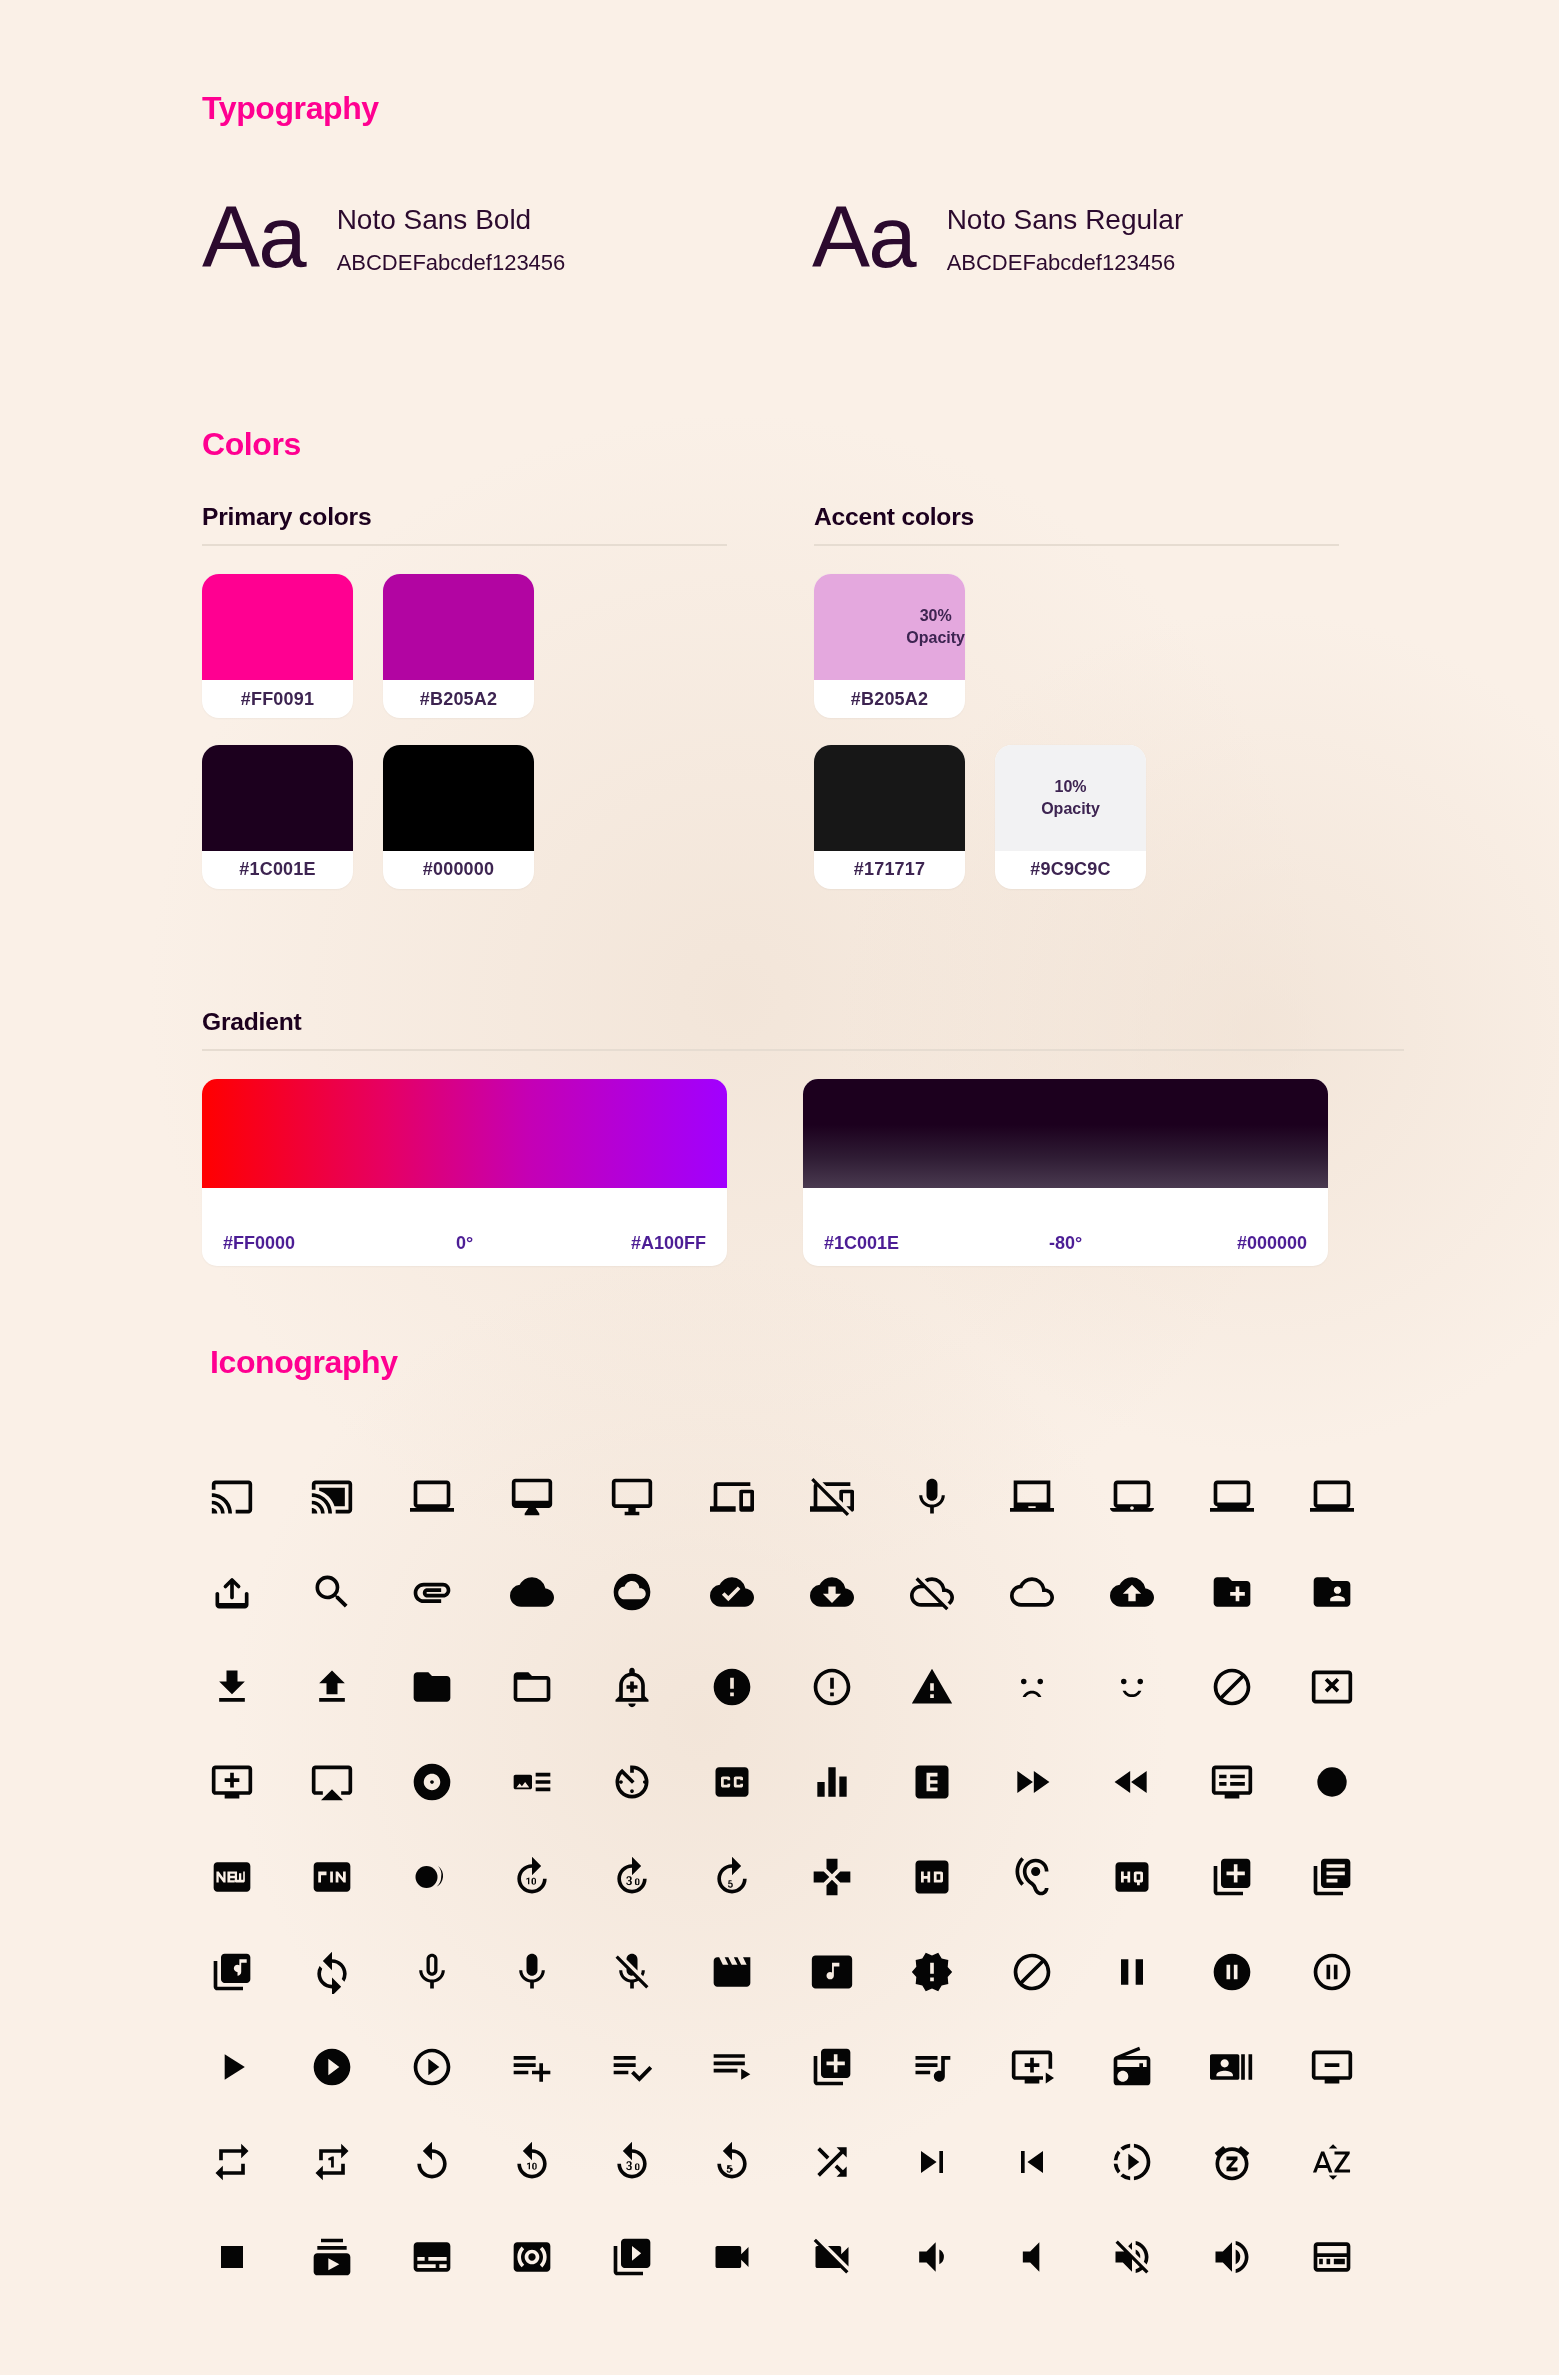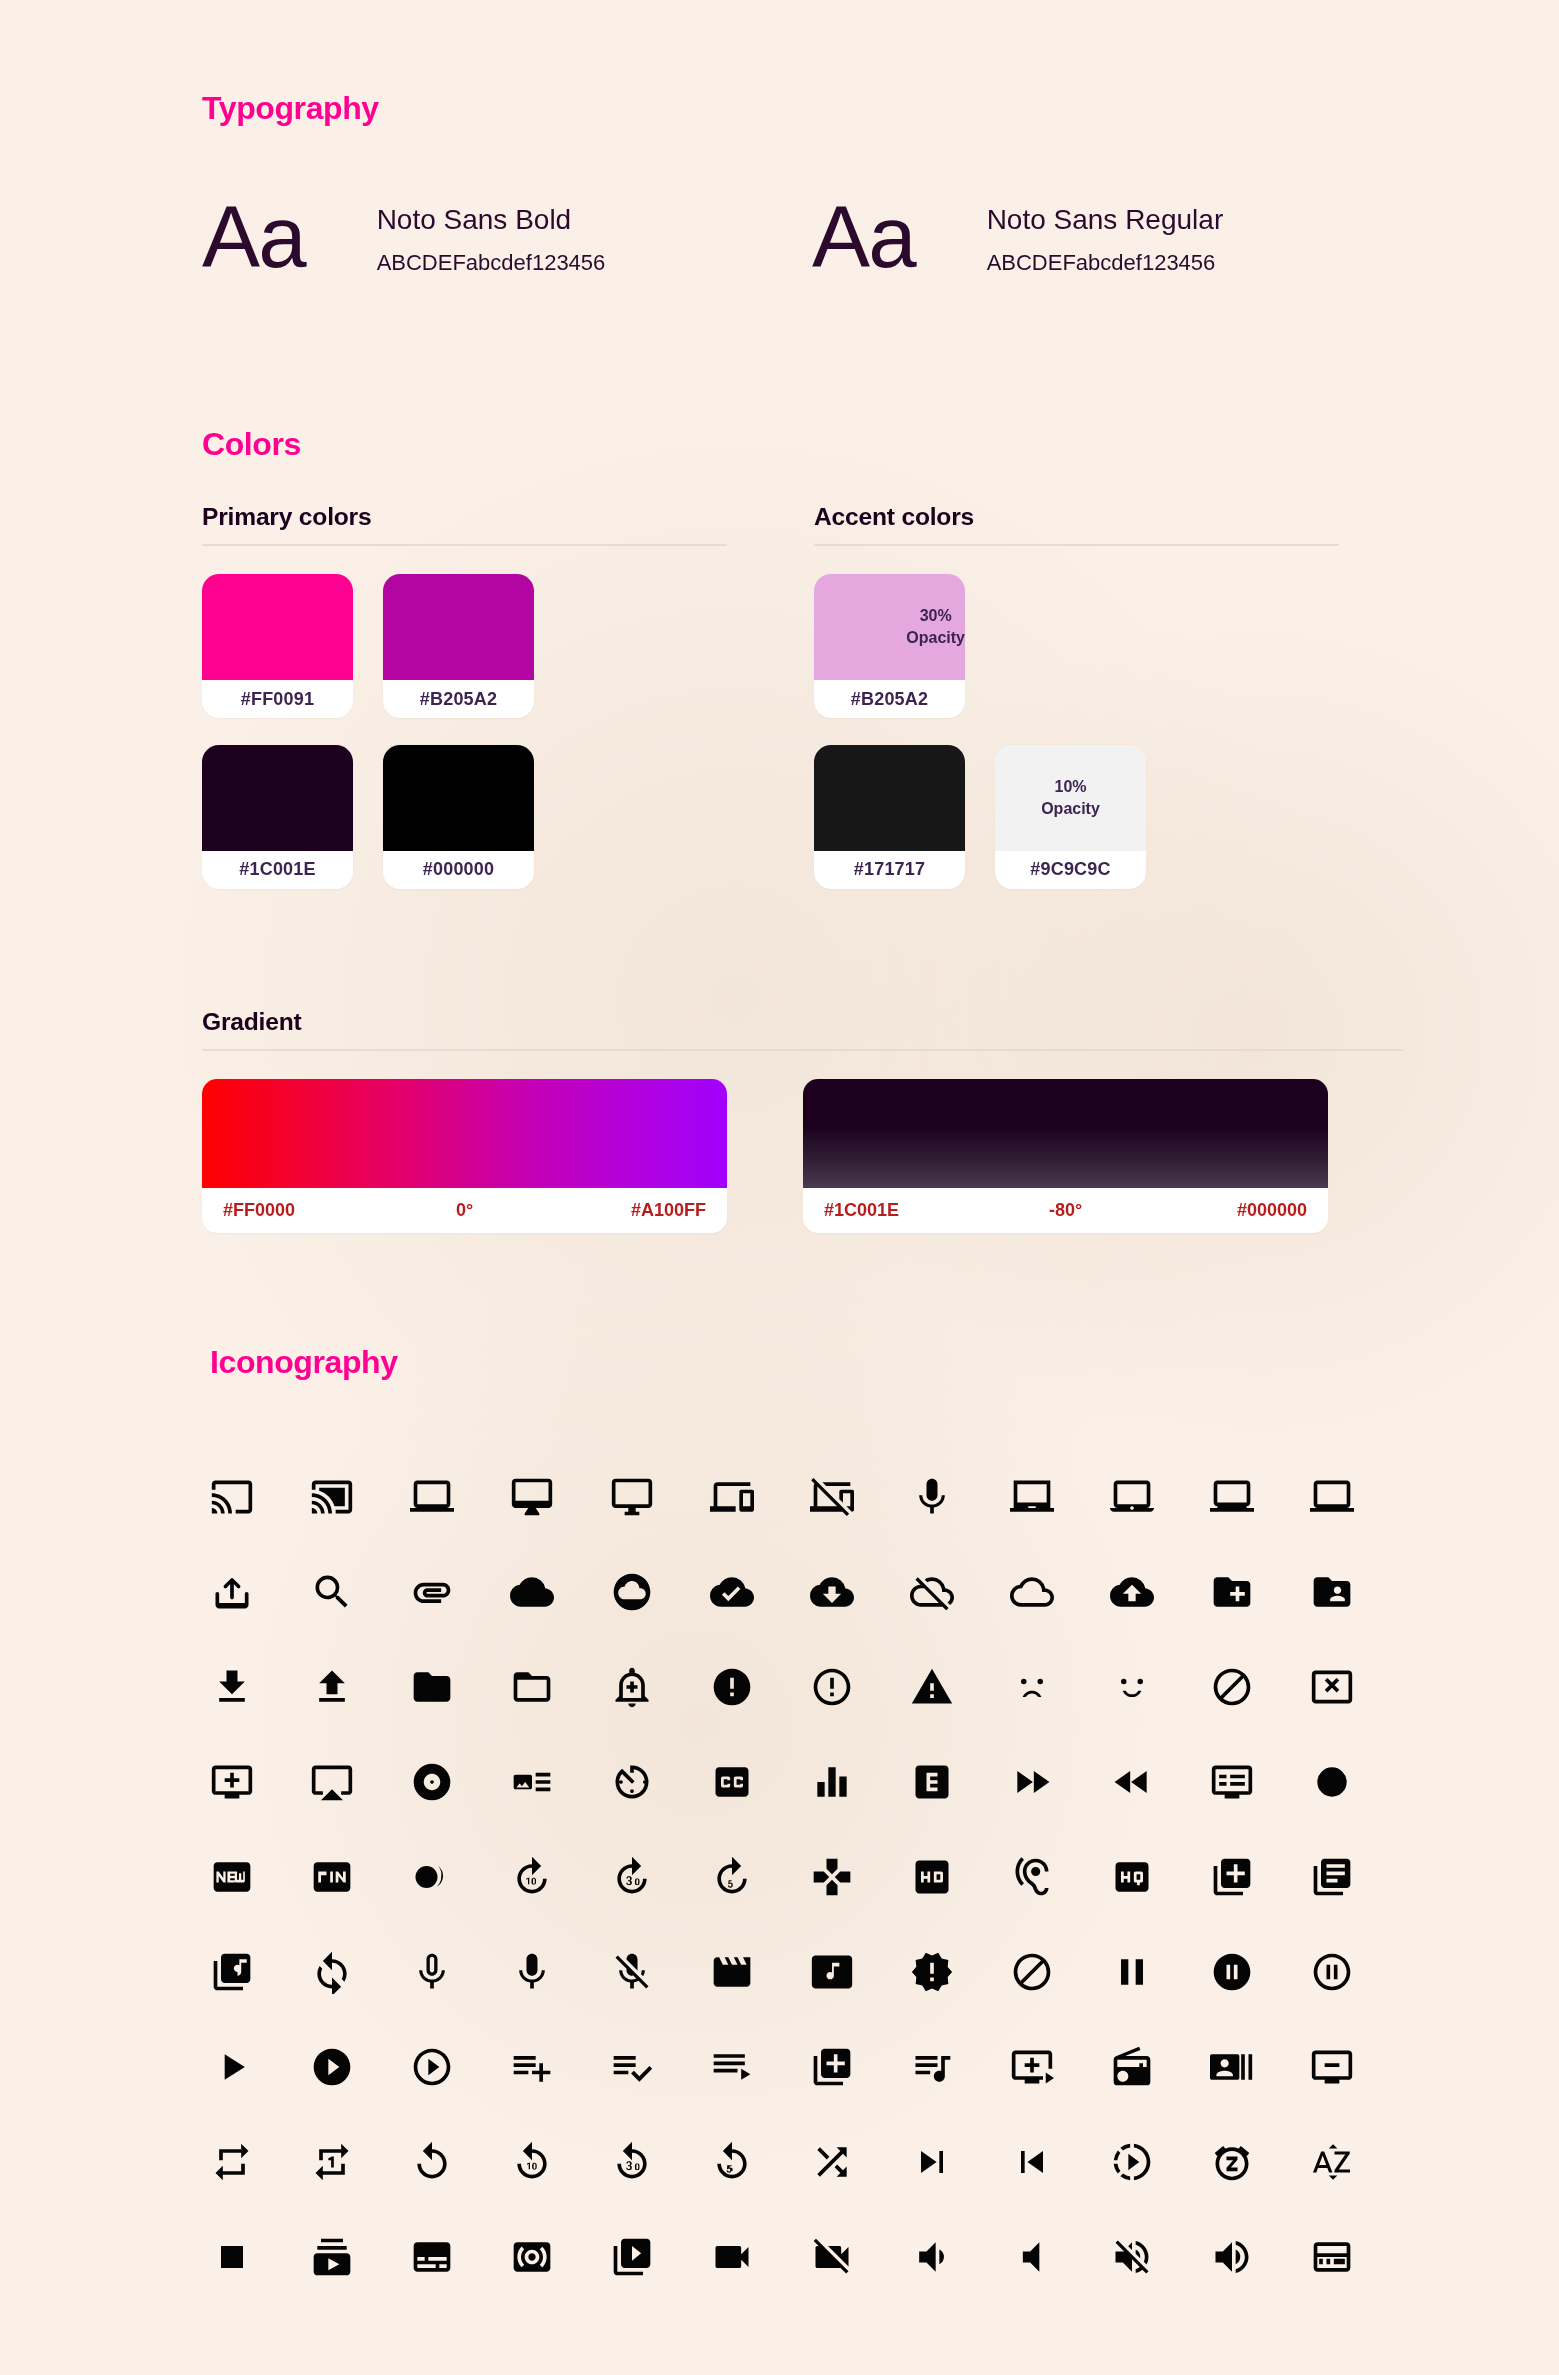--- a/index.html
+++ b/index.html
@@ -41,21 +41,21 @@
   }
   .rule {
     height: 1.9px;
     background: #E6DCD1;
     margin-top: 13.2px;
   }
 
   
   #typography-section { position: absolute; left: 202px; top: 90px; width: 1202px; }
   .type-specimens { display: flex; margin-top: 66px; }
-  .type-specimen { display: flex; align-items: center; gap: 40px; }
+  .type-specimen { display: flex; align-items: center; }
   .type-specimen.first { width: 610px; }
   .glyph {
     font-size: 87px;
     line-height: 1;
     color: #2B0A2E;
     letter-spacing: -1.9px;
     margin-right: 32px;
     white-space: nowrap;
   }
   .glyph.bold { font-weight: 400; }
@@ -126,21 +126,22 @@
     box-shadow: 0 0.9px 1.9px rgba(0,0,0,0.04);
   }
   .gradient-fill { height: 109px; }
   .gradient-label {
     height: 45px;
     display: flex;
     align-items: center;
     padding: 0 21px;
     font-size: 18px;
     font-weight: 700;
-    color: #b91c1c;
+    color: #4c1d95;
+    margin-top: 33px;
   }
   .gradient-label .left  { flex: 1; text-align: left; }
   .gradient-label .mid   { flex: 1; text-align: center; }
   .gradient-label .right { flex: 1; text-align: right; }
 
   
   #iconography-section { position: absolute; left: 210px; top: 1344px; width: 1202px; }
   .icon-grid {
     margin-top: 68px;
     display: grid;

